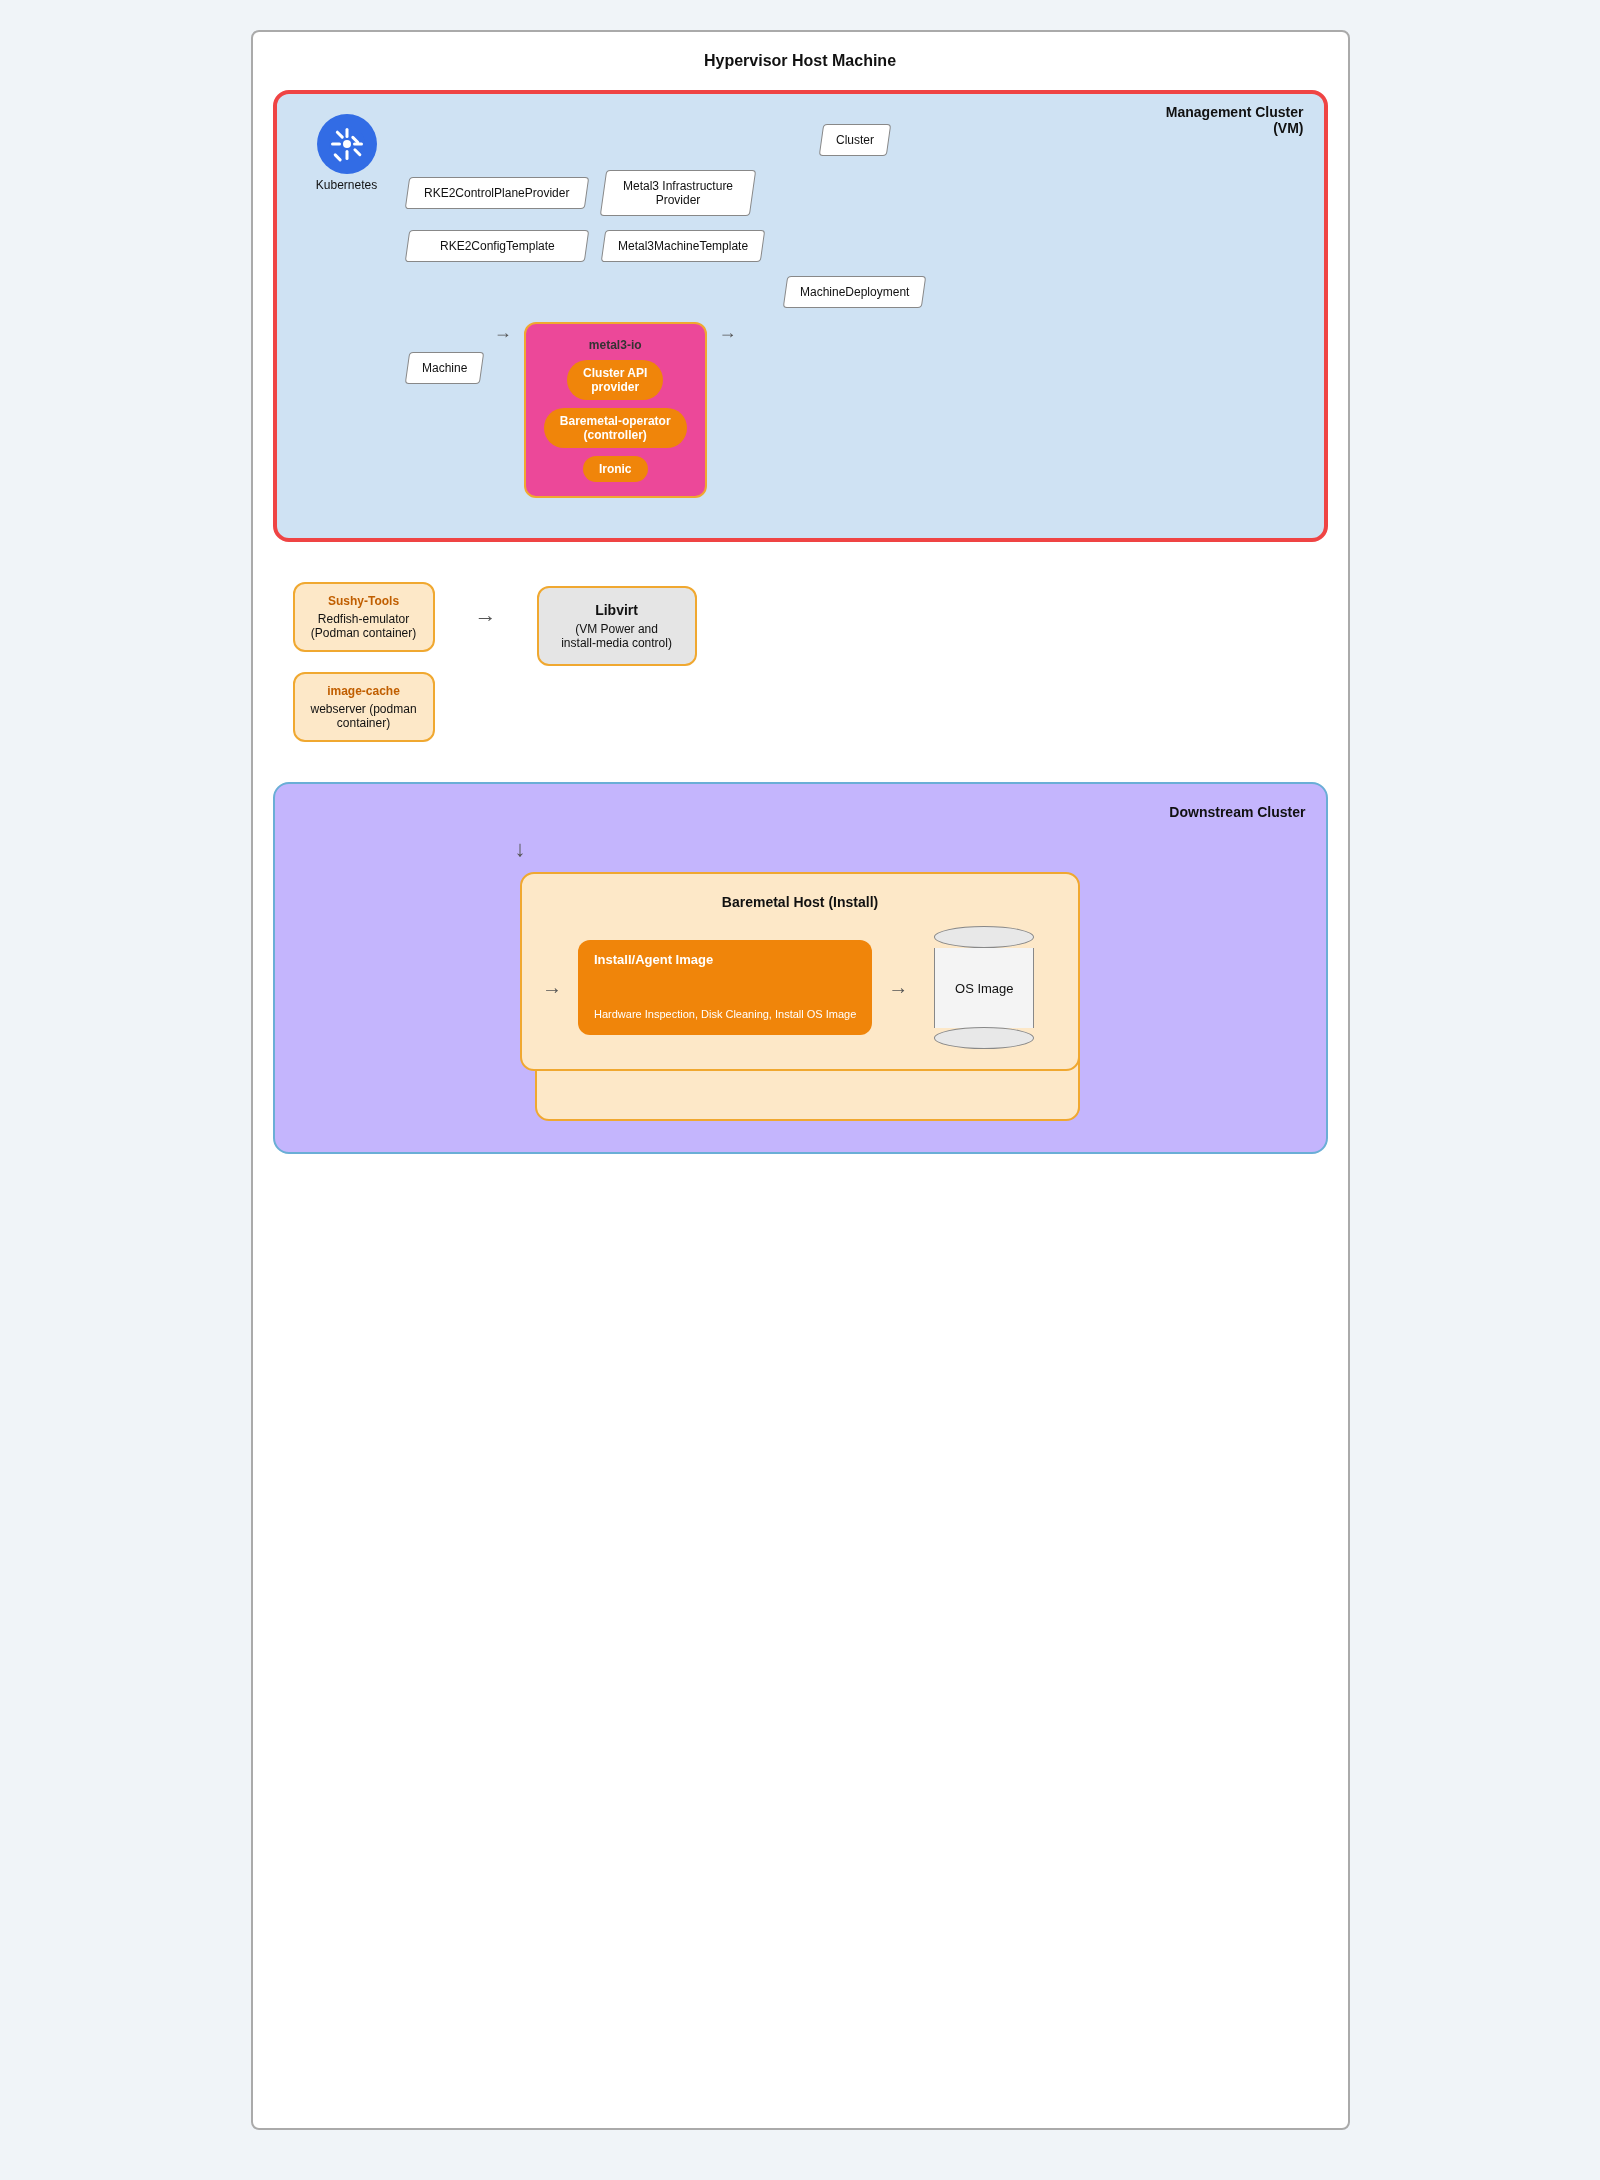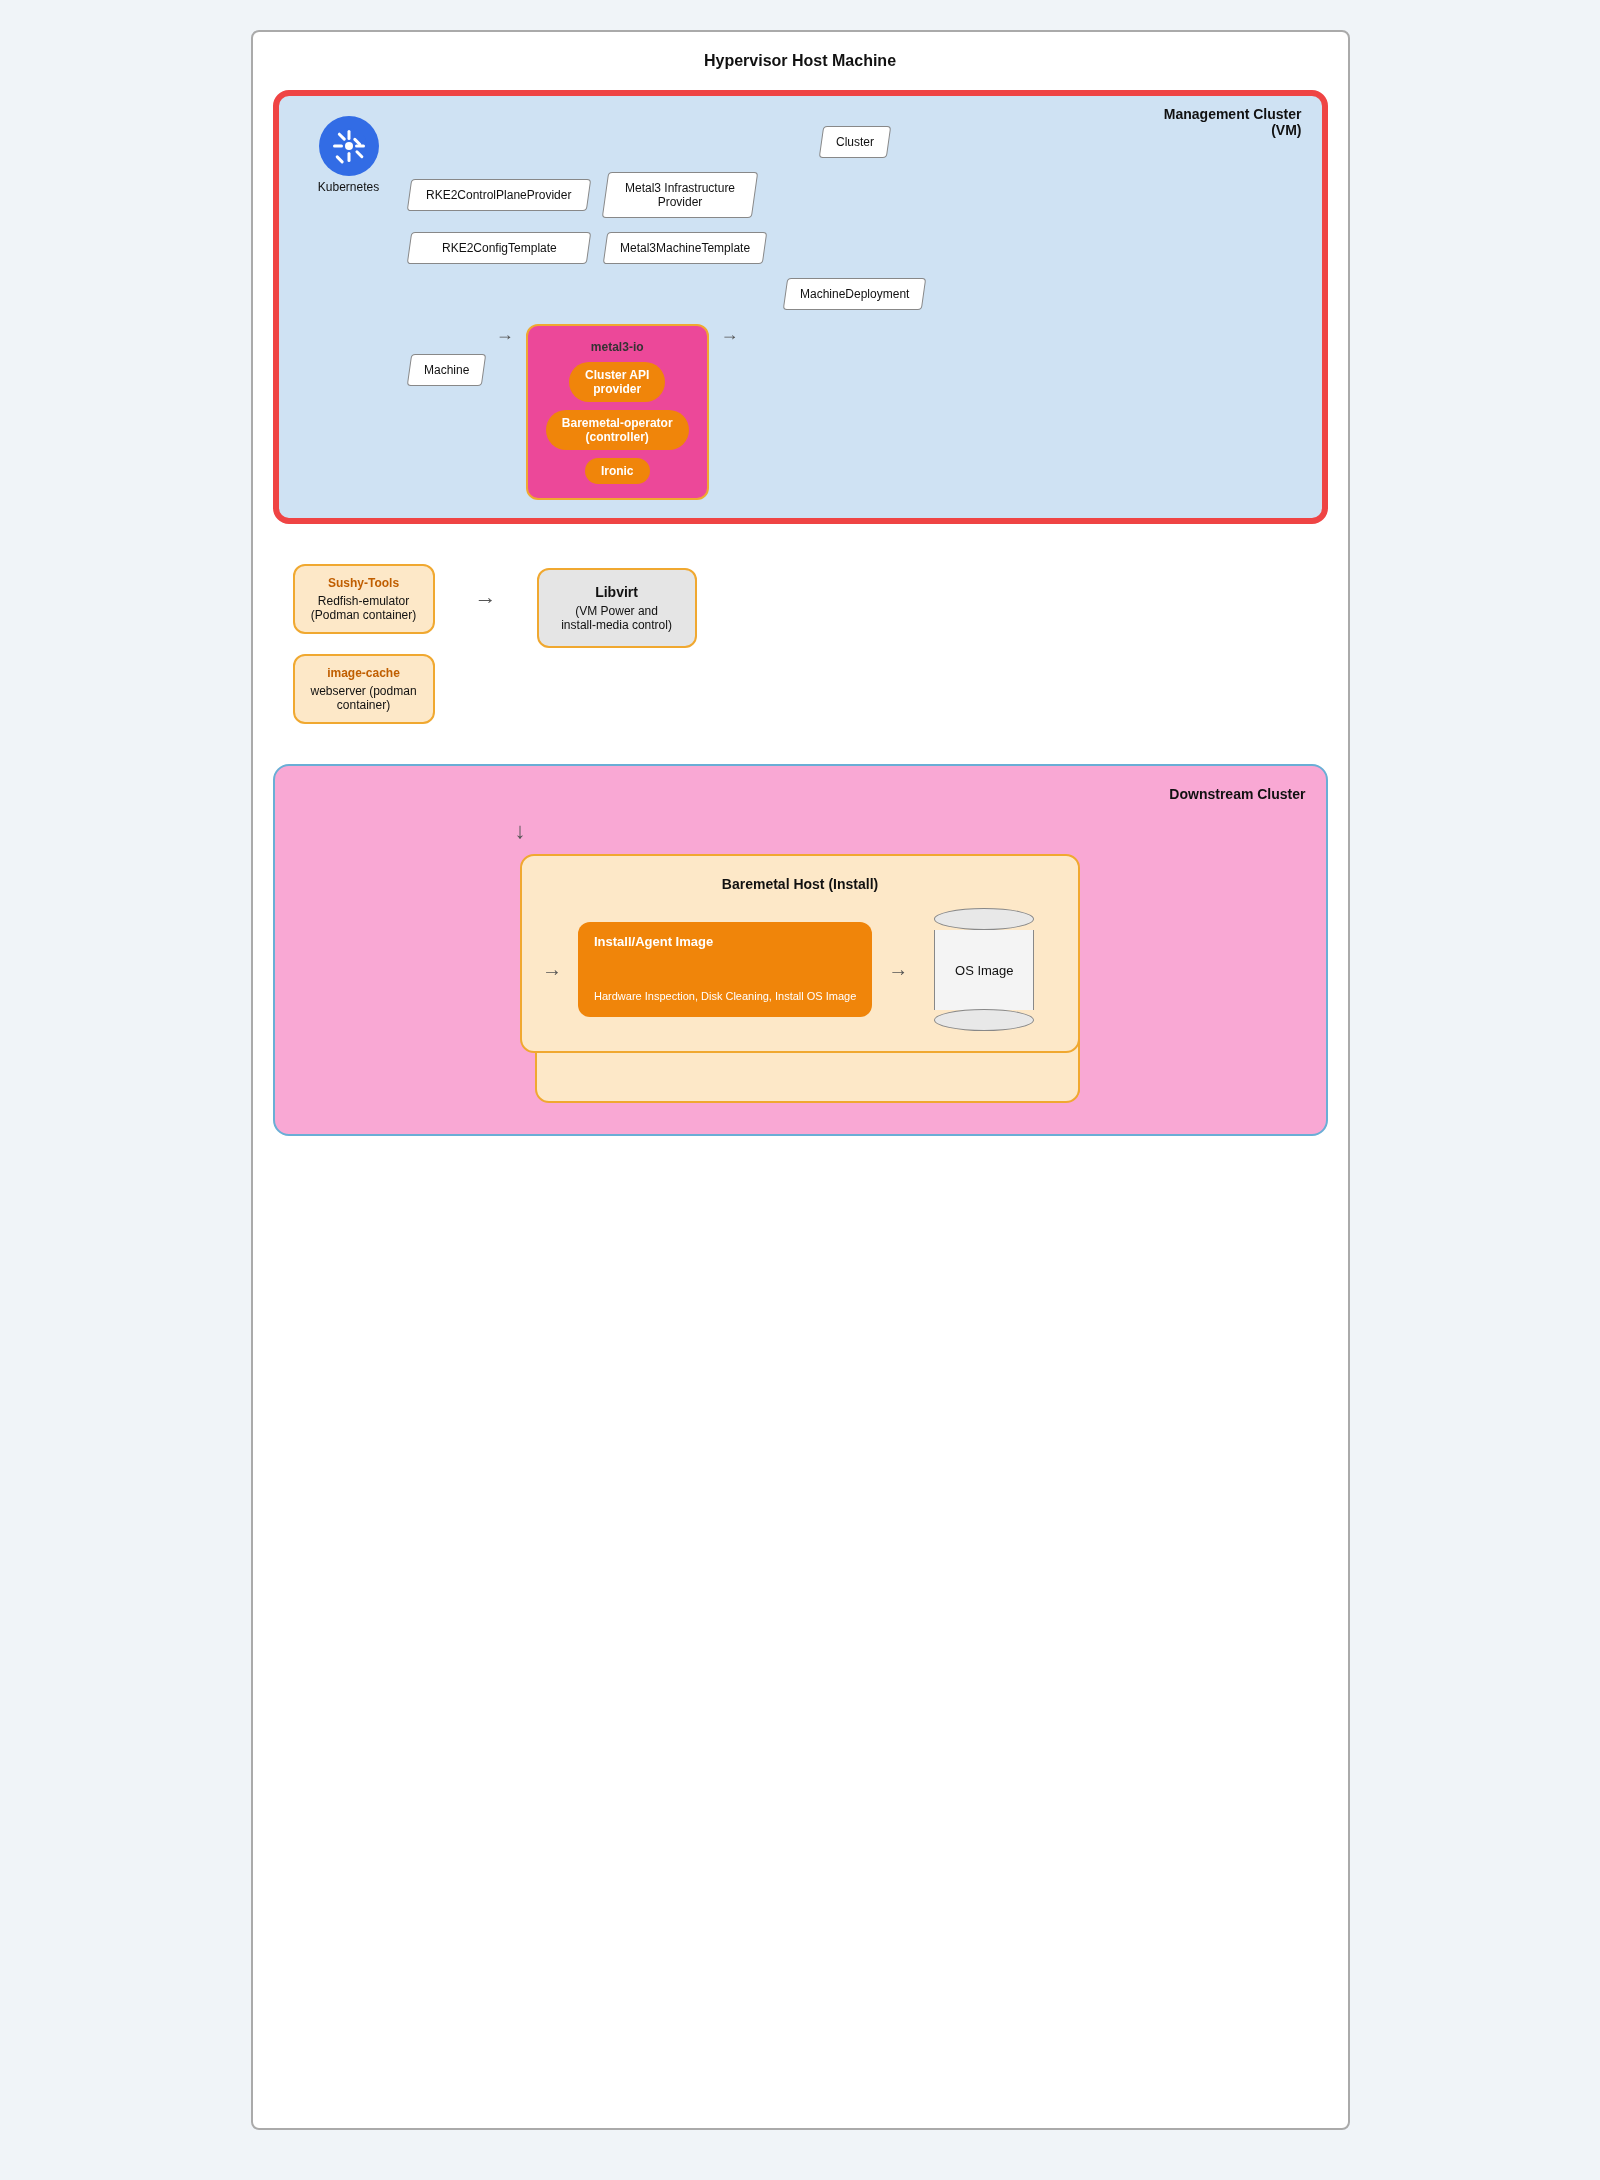--- a/index.html
+++ b/index.html
@@ -28,23 +28,23 @@
       text-align: center;
       font-weight: bold;
       font-size: 16px;
       margin-bottom: 20px;
       color: #111;
     }
 
     
     .mgmt-cluster {
       background: #cfe2f3;
-      border: 6px solid #ef4444;
+      border: 4px solid #ef4444;
       border-radius: 16px;
-      padding: 20px 20px 18px 20px;
+      padding: 20px 20px 40px 20px;
       position: relative;
       margin-bottom: 30px;
     }
 
     .mgmt-cluster-title {
       position: absolute;
       top: 10px;
       right: 20px;
       font-weight: bold;
       font-size: 14px;
@@ -201,21 +201,21 @@
       min-width: 160px;
     }
 
     .libvirt-box .bold {
       font-weight: bold;
       font-size: 14px;
     }
 
     
     .downstream-cluster {
-      background: #f9a8d4;
+      background: #c4b5fd;
       border: 2px solid #6aaed6;
       border-radius: 16px;
       padding: 20px;
       position: relative;
     }
 
     .downstream-title {
       font-weight: bold;
       font-size: 14px;
       text-align: right;

